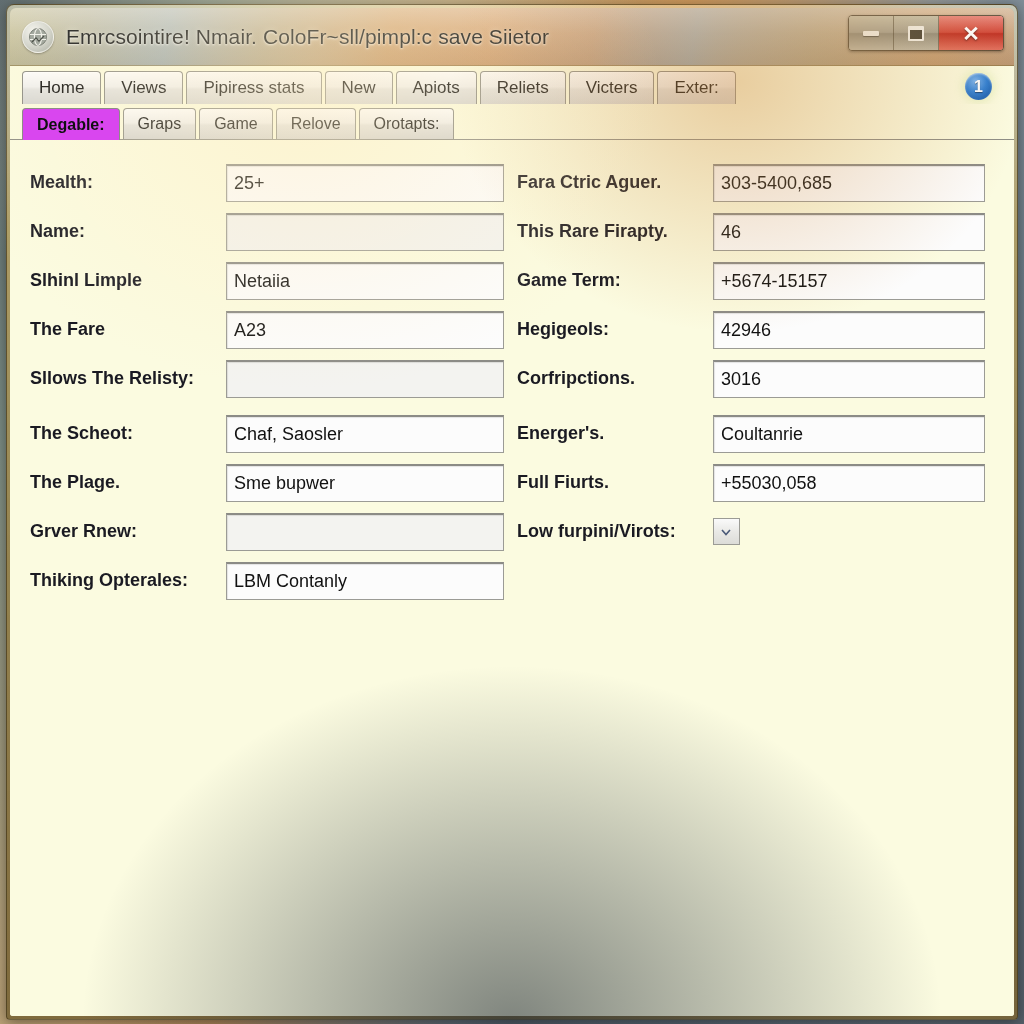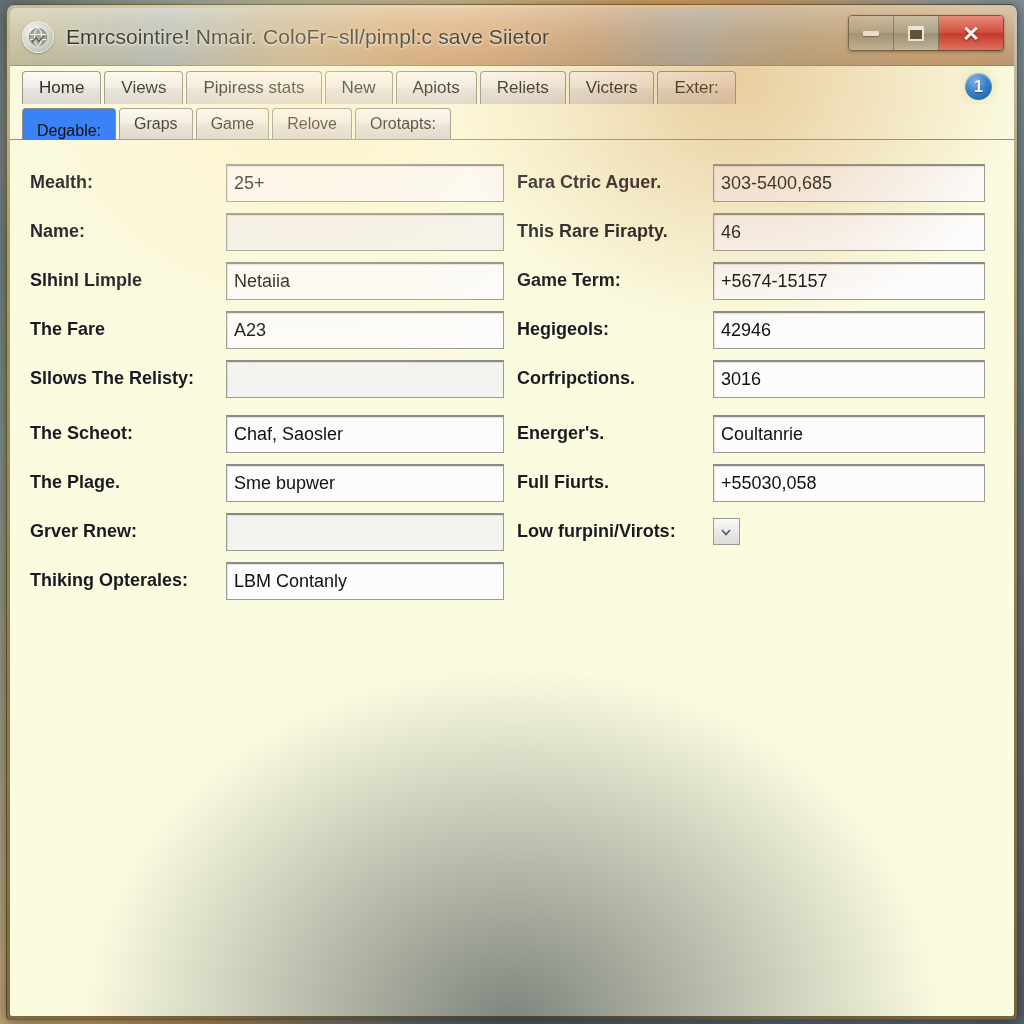--- a/index.html
+++ b/index.html
@@ -211,28 +211,27 @@
     font-size: 16px;
     color: #101010;
     white-space: nowrap;
     background: linear-gradient(180deg, #fdfdfd 0%, #efefee 46%, #e2e2e0 54%, #d4d4d1 100%);
     border: 1px solid #8d8d86;
     border-bottom: none;
     border-radius: 4px 4px 0 0;
     cursor: pointer;
   }
   .tab2.active {
-    background: #3b82f6;
+    background: #d946ef;
     border-color: #8d8d86;
     position: relative;
     z-index: 3;
     margin-bottom: -1px;
     height: 31px;
-    font-weight: normal;
-    align-items: flex-end;
+    font-weight: bold;
   }
   #tabrow2-filler {
     flex: 1 1 auto;
     height: 1px;
   }
 
   
   #form {
     flex: 1 1 auto;
     background: #fbfbe0;

